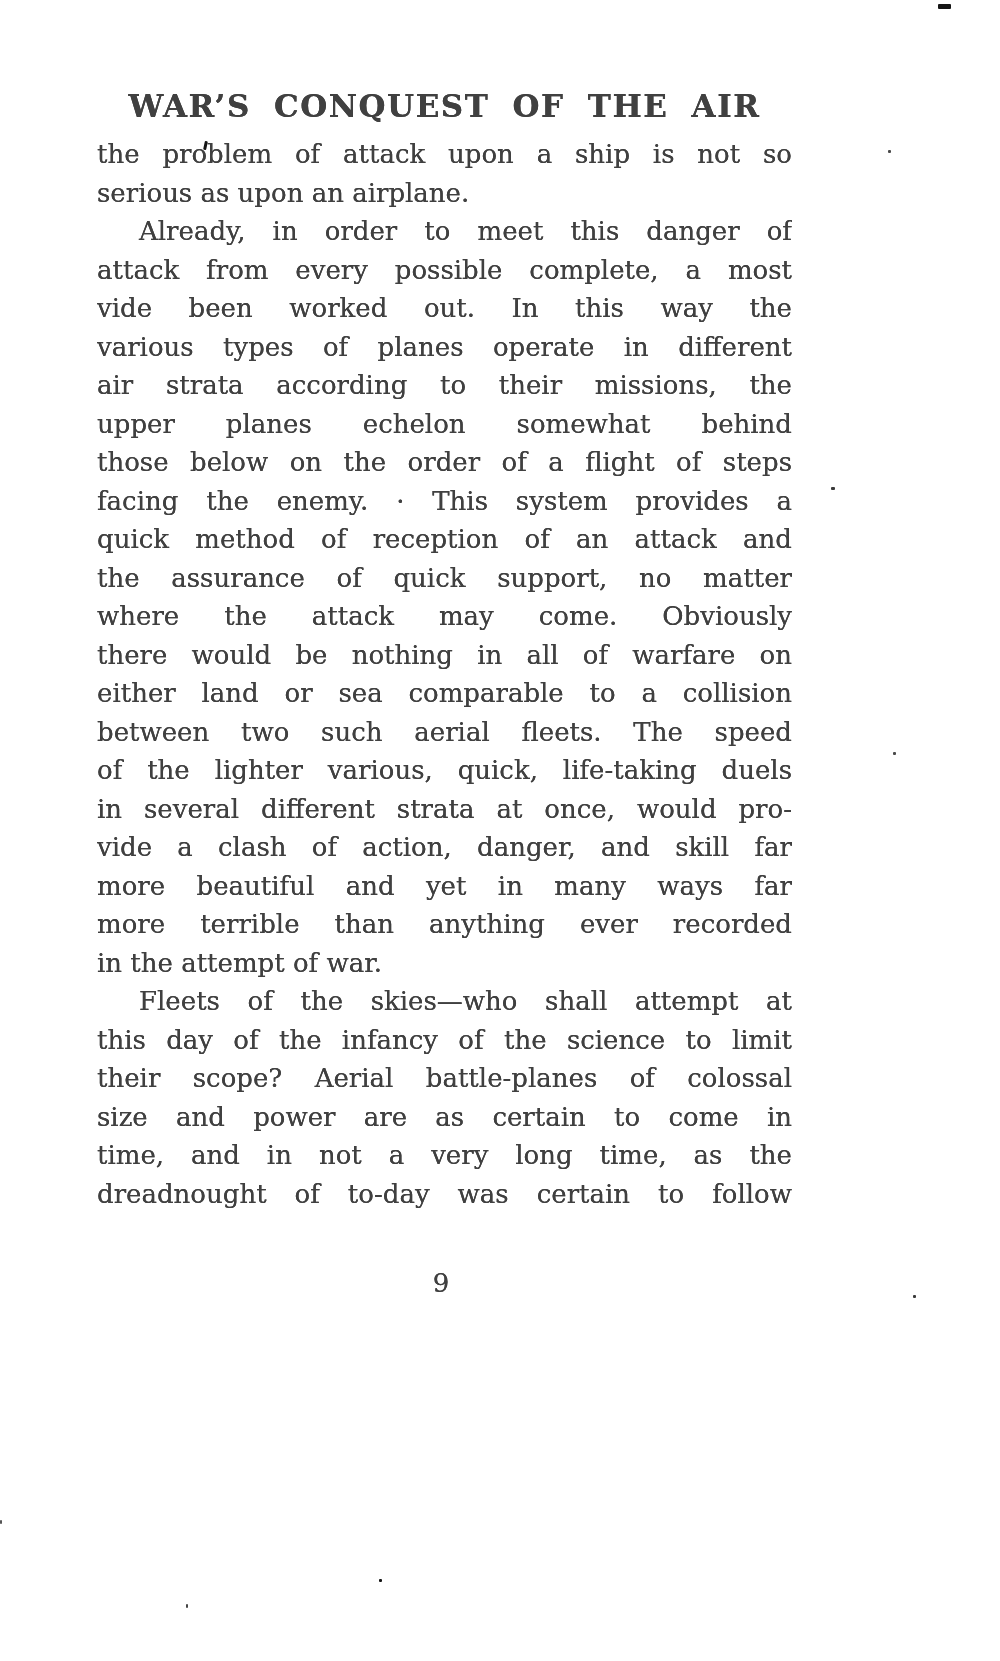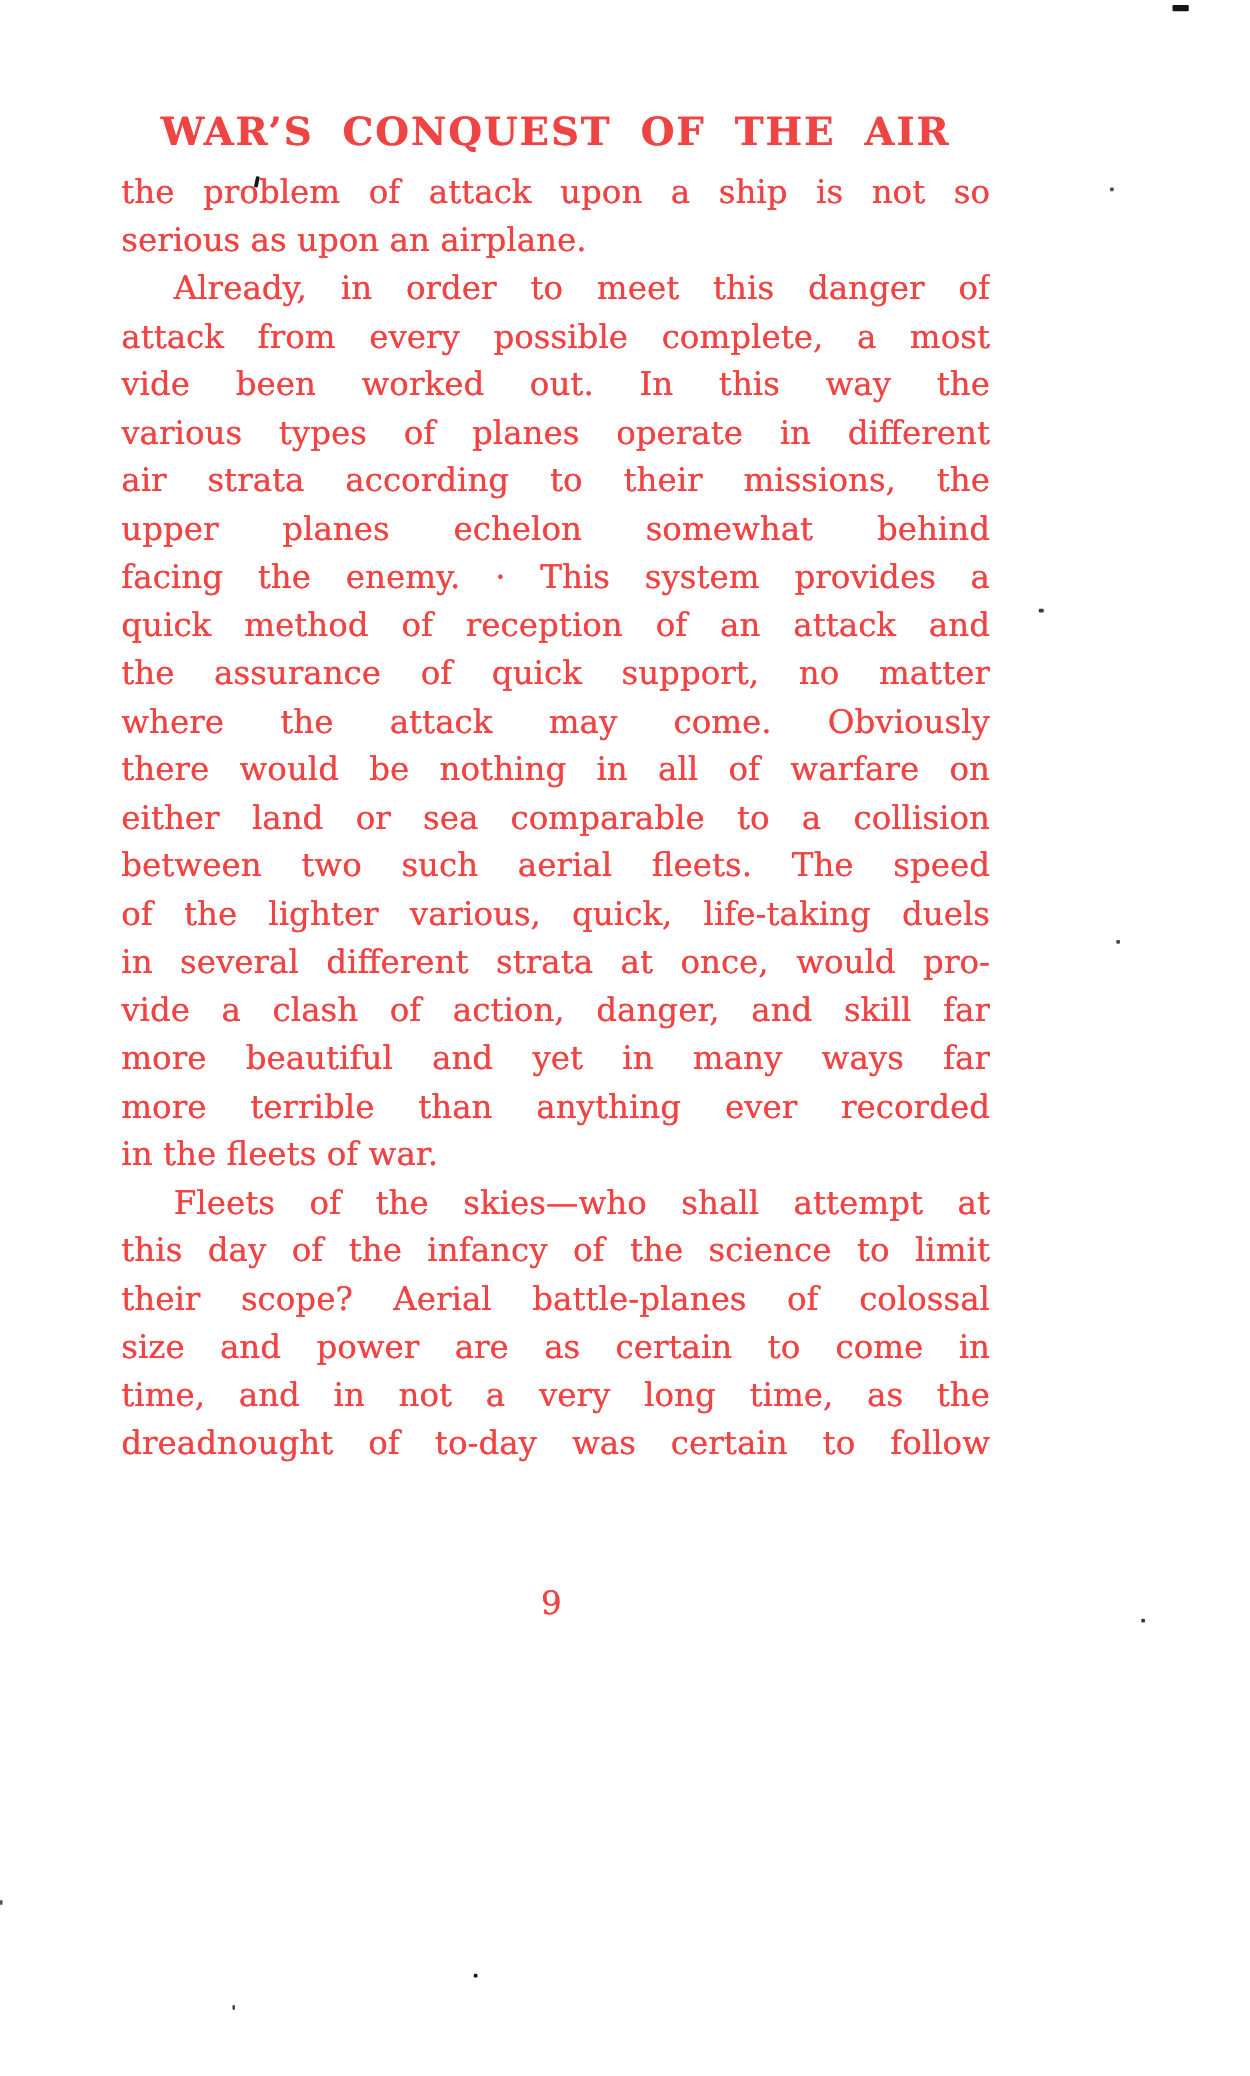--- a/index.html
+++ b/index.html
@@ -5,21 +5,21 @@
   html, body { margin: 0; padding: 0; }
   body {
     width: 1000px; height: 1661px;
     background: #ffffff;
     font-family: "DejaVu Serif", serif;
   }
   .page {
     position: relative;
     width: 1000px; height: 1661px;
     background: #ffffff;
-    color: #ef4444;
+    color: #404040;
     overflow: hidden;
   }
   .heading {
     position: absolute;
     top: 88px; left: 97px; width: 695px;
     margin: 0;
     text-align: center;
     font-size: 31px;
     font-weight: bold;
     letter-spacing: 1.5px;
@@ -74,33 +74,34 @@
 
   <div class="text-block">
       <div class="line">the problem of attack upon a ship is not so</div>
       <div class="line para-end">serious as upon an airplane.</div>
       <div class="line indent">Already, in order to meet this danger of</div>
       <div class="line">attack from every possible complete, a most</div>
       <div class="line">vide been worked out.  In this way the</div>
       <div class="line">various types of planes operate in different</div>
       <div class="line">air strata according to their missions, the</div>
       <div class="line">upper planes echelon somewhat behind</div>
+      <div class="line">those below on the order of a flight of steps</div>
       <div class="line">facing the enemy. · This system provides a</div>
       <div class="line">quick method of reception of an attack and</div>
       <div class="line">the assurance of quick support, no matter</div>
       <div class="line">where the attack may come.  Obviously</div>
       <div class="line">there would be nothing in all of warfare on</div>
       <div class="line">either land or sea comparable to a collision</div>
       <div class="line">between two such aerial fleets.  The speed</div>
       <div class="line">of the lighter various, quick, life-taking duels</div>
       <div class="line">in several different strata at once, would pro-</div>
       <div class="line">vide a clash of action, danger, and skill far</div>
       <div class="line">more beautiful and yet in many ways far</div>
       <div class="line">more terrible than anything ever recorded</div>
-      <div class="line para-end">in the fleets of war.</div>
+      <div class="line para-end">in the attempt of war.</div>
       <div class="line indent">Fleets of the skies—who shall attempt at</div>
       <div class="line">this day of the infancy of the science to limit</div>
       <div class="line">their scope?  Aerial battle-planes of colossal</div>
       <div class="line">size and power are as certain to come in</div>
       <div class="line">time, and in not a very long time, as the</div>
       <div class="line">dreadnought of to-day was certain to follow</div>
     </div>
 
   <div class="page-number">9</div>
 

